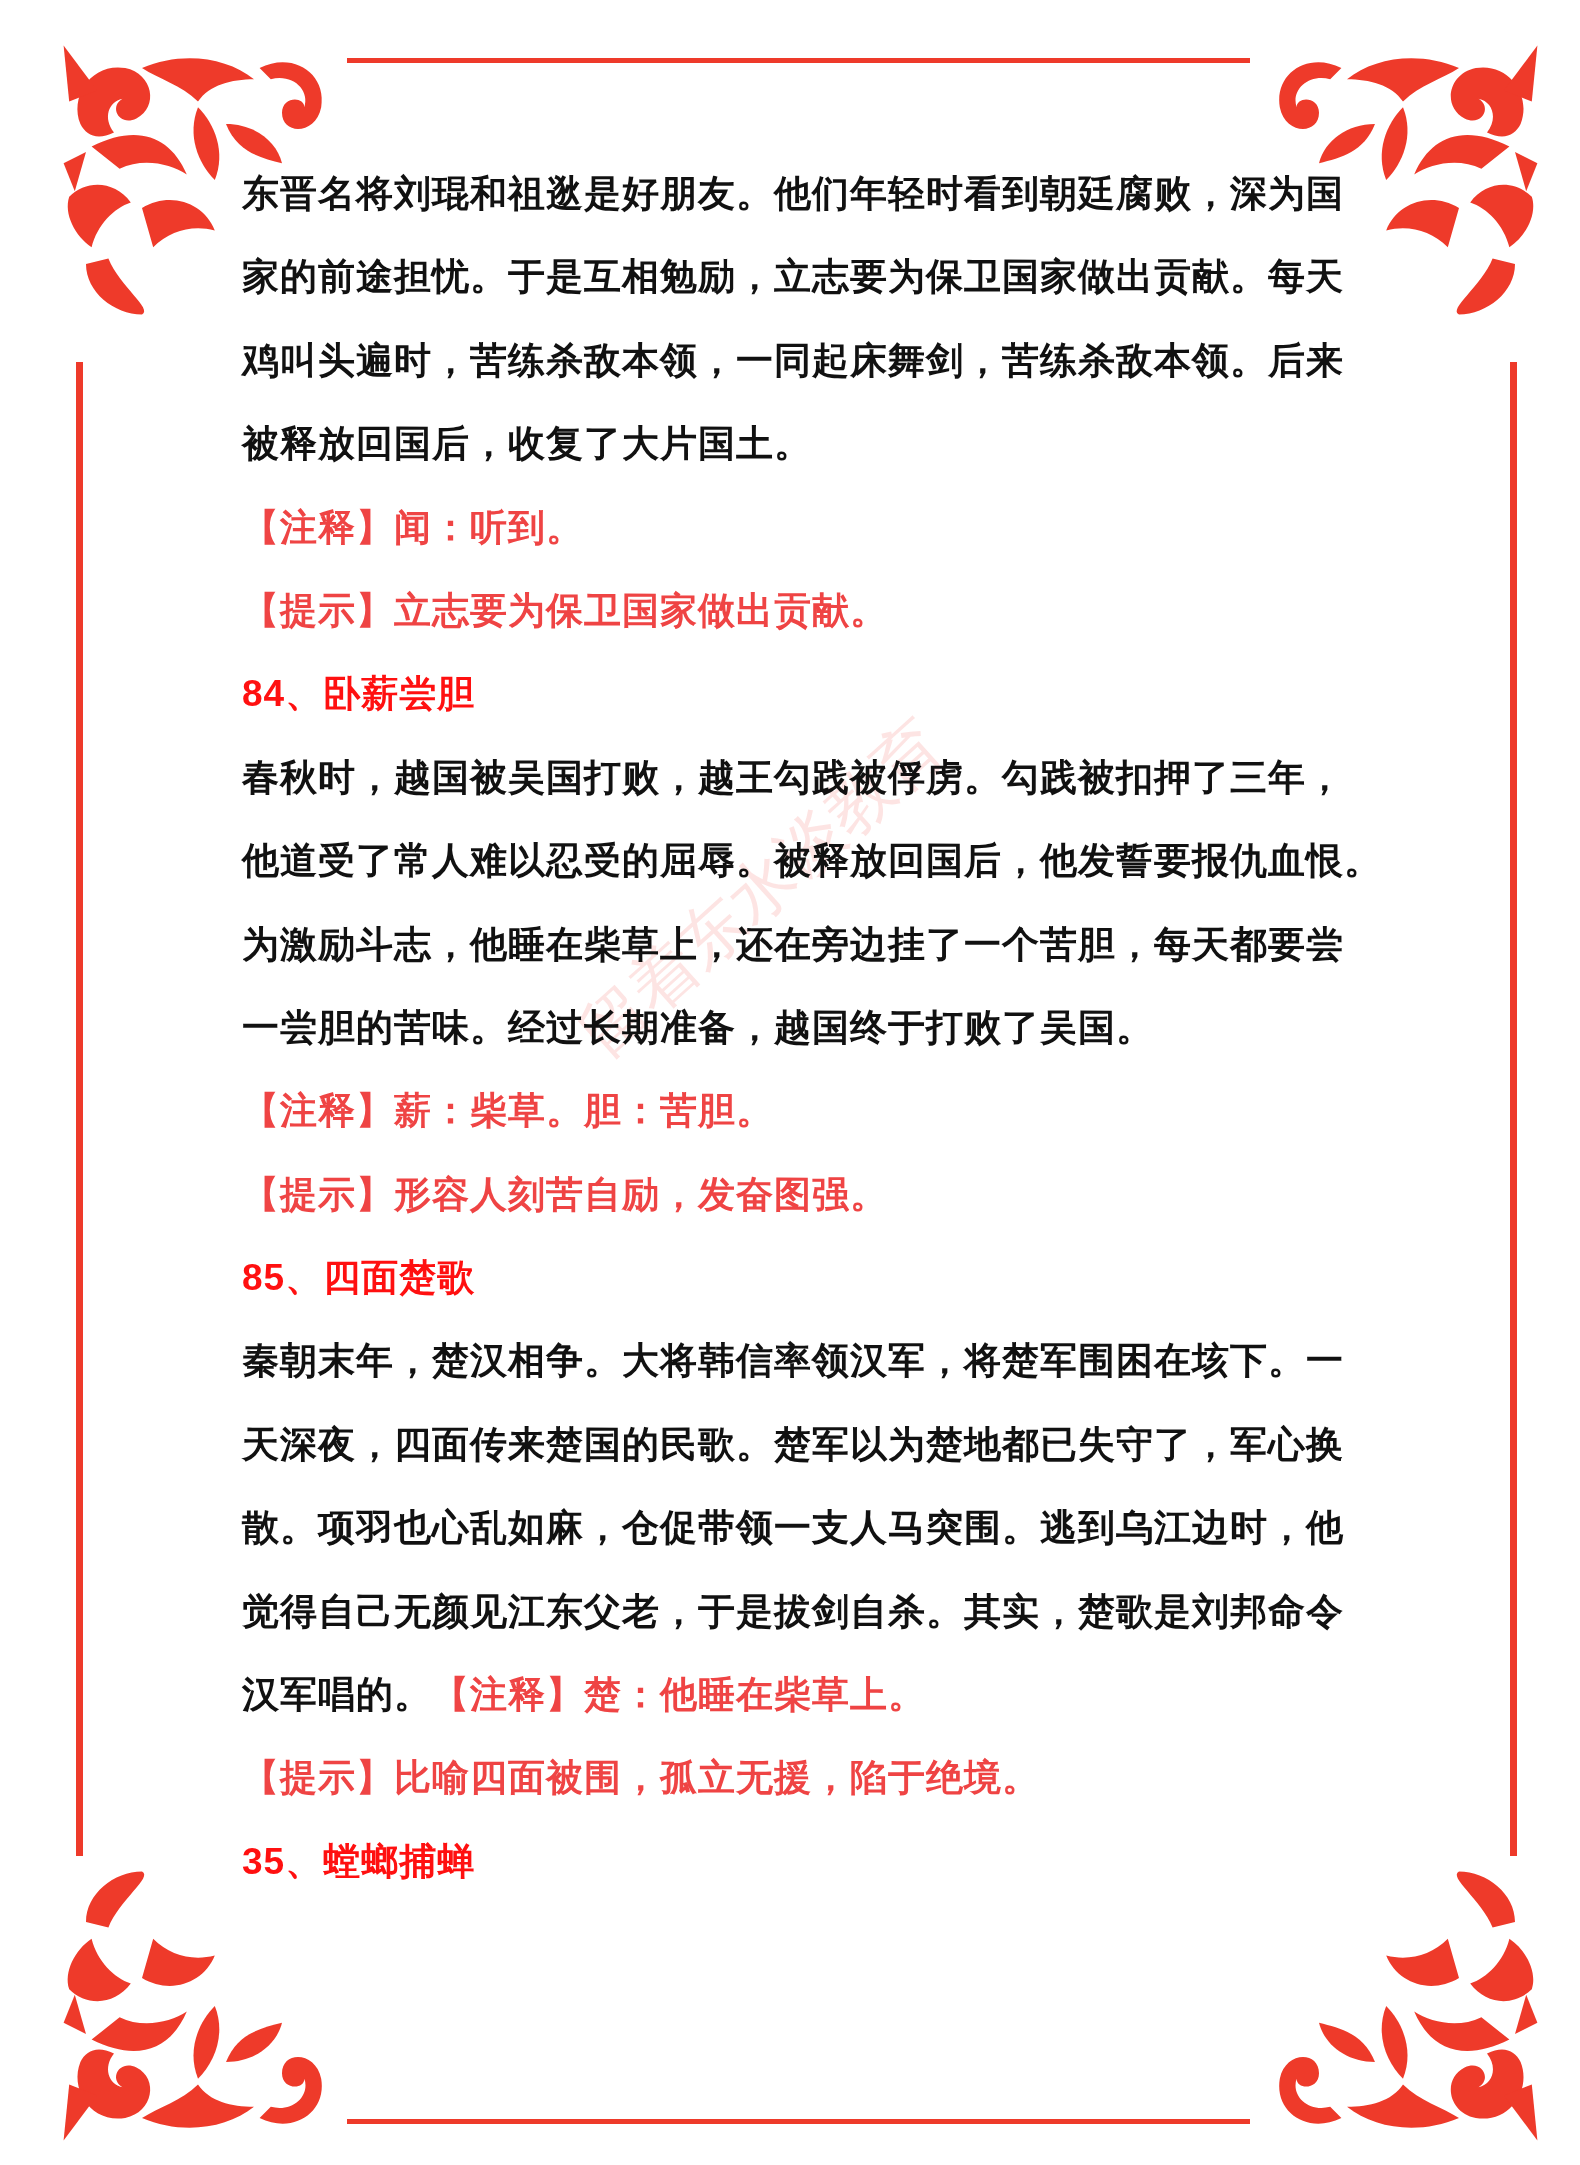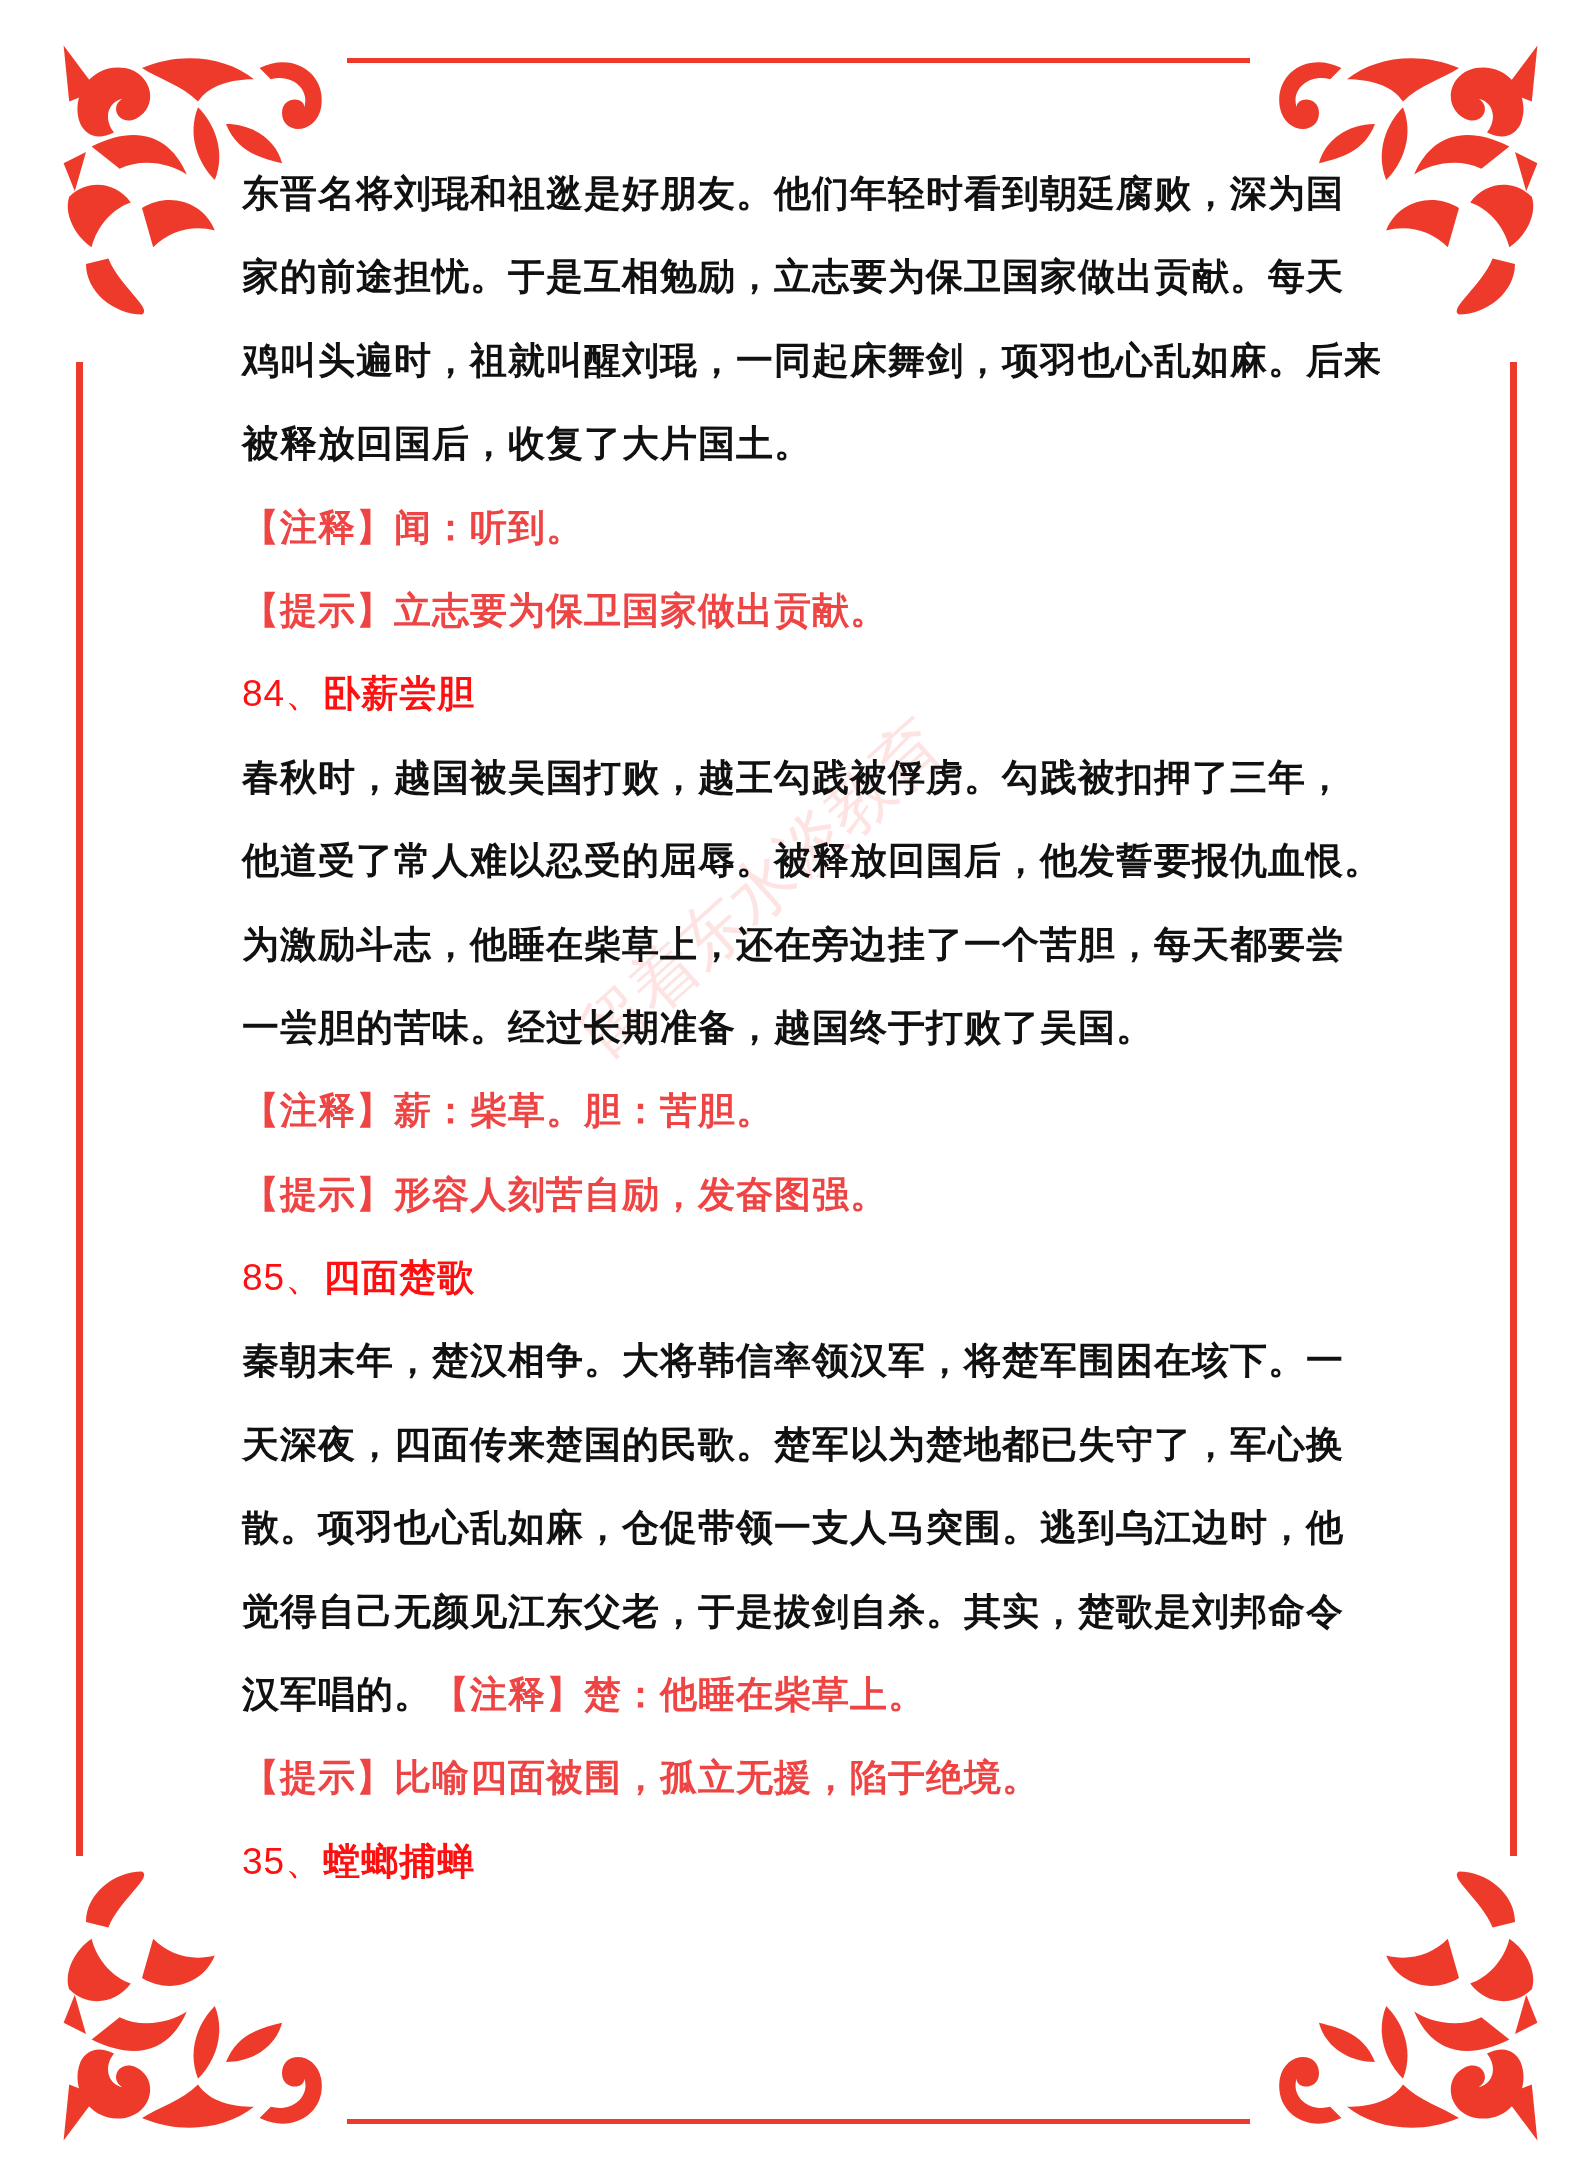--- a/index.html
+++ b/index.html
@@ -4,21 +4,21 @@
 <style>
   html, body { margin: 0; padding: 0; background: #ffffff; }
   body { width: 1580px; height: 2165px; position: relative; overflow: hidden; font-family: "DejaVu Sans", "Liberation Sans", sans-serif; }
   .frame-line { position: absolute; background: #ee3a2a; }
   .ornament { position: absolute; width: 280px; height: 280px; }
   .ornament svg { width: 100%; height: 100%; display: block; }
   .content { position: absolute; left: 242px; top: 152px; width: 1120px; }
   .line { height: 83.4px; line-height: 83.4px; font-size: 37px; font-weight: bold; white-space: nowrap; color: #111111; letter-spacing: 1px; }
   .blue { color: #ef4444; }
   .red { color: #ff1010; }
-  .num { font-weight: normal; font-family: "Liberation Sans", sans-serif; }
+  .num { font-weight: bold; font-family: "Liberation Sans", sans-serif; }
   .watermark { position: absolute; left: 560px; top: 1010px; font-size: 66px; color: rgba(240,90,80,0.16); transform: rotate(-42deg); transform-origin: left top; white-space: nowrap; font-family: "DejaVu Sans", sans-serif; pointer-events: none; }
 </style>
 </head>
 <body>
 
 <div class="frame-line" style="left:347px; top:58px; width:903px; height:5px;"></div>
 <div class="frame-line" style="left:347px; top:2119px; width:903px; height:5px;"></div>
 <div class="frame-line" style="left:76px; top:362px; width:7px; height:1494px;"></div>
 <div class="frame-line" style="left:1510px; top:362px; width:7px; height:1494px;"></div>
 
@@ -91,21 +91,21 @@
     </svg>
 </div>
 
 <div class="watermark">留着东水谈教育</div>
 
 <div class="content">
 
   <div>
     <div class="line">东晋名将刘琨和祖逖是好朋友。他们年轻时看到朝廷腐败，深为国</div>
     <div class="line">家的前途担忧。于是互相勉励，立志要为保卫国家做出贡献。每天</div>
-    <div class="line">鸡叫头遍时，祖就叫醒刘琨，一同起床舞剑，项羽也心乱如麻。后来</div>
+    <div class="line">鸡叫头遍时，苦练杀敌本领，一同起床舞剑，苦练杀敌本领。后来</div>
     <div class="line">被释放回国后，收复了大片国土。</div>
     <div class="line blue">【注释】闻：听到。</div>
     <div class="line blue">【提示】立志要为保卫国家做出贡献。</div>
   </div>
 
   <div>
     <div class="line red">
       <span class="num">84、</span><span>卧薪尝胆</span>
     </div>
     <div class="line">春秋时，越国被吴国打败，越王勾践被俘虏。勾践被扣押了三年，</div>

